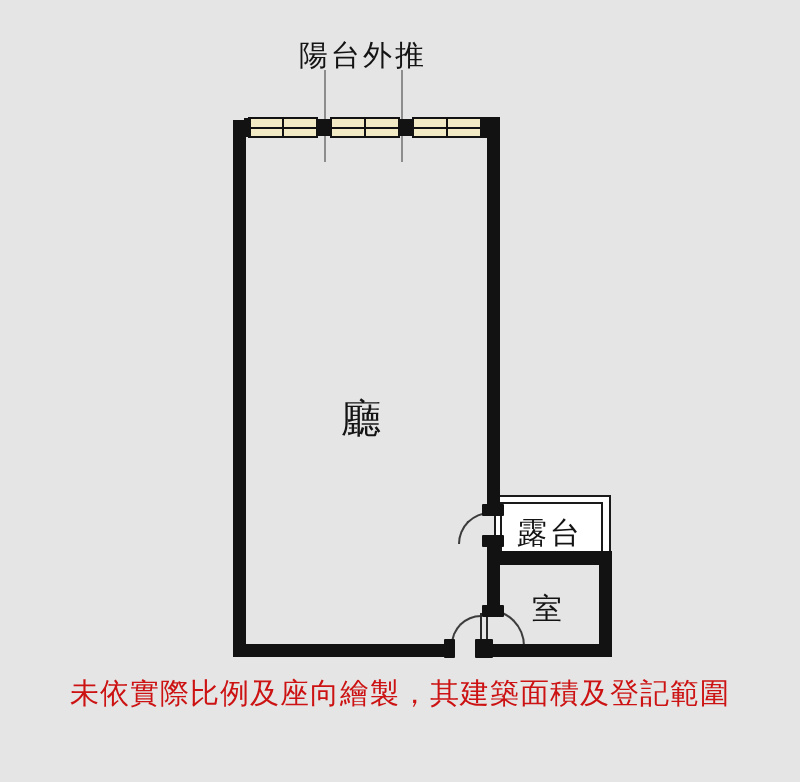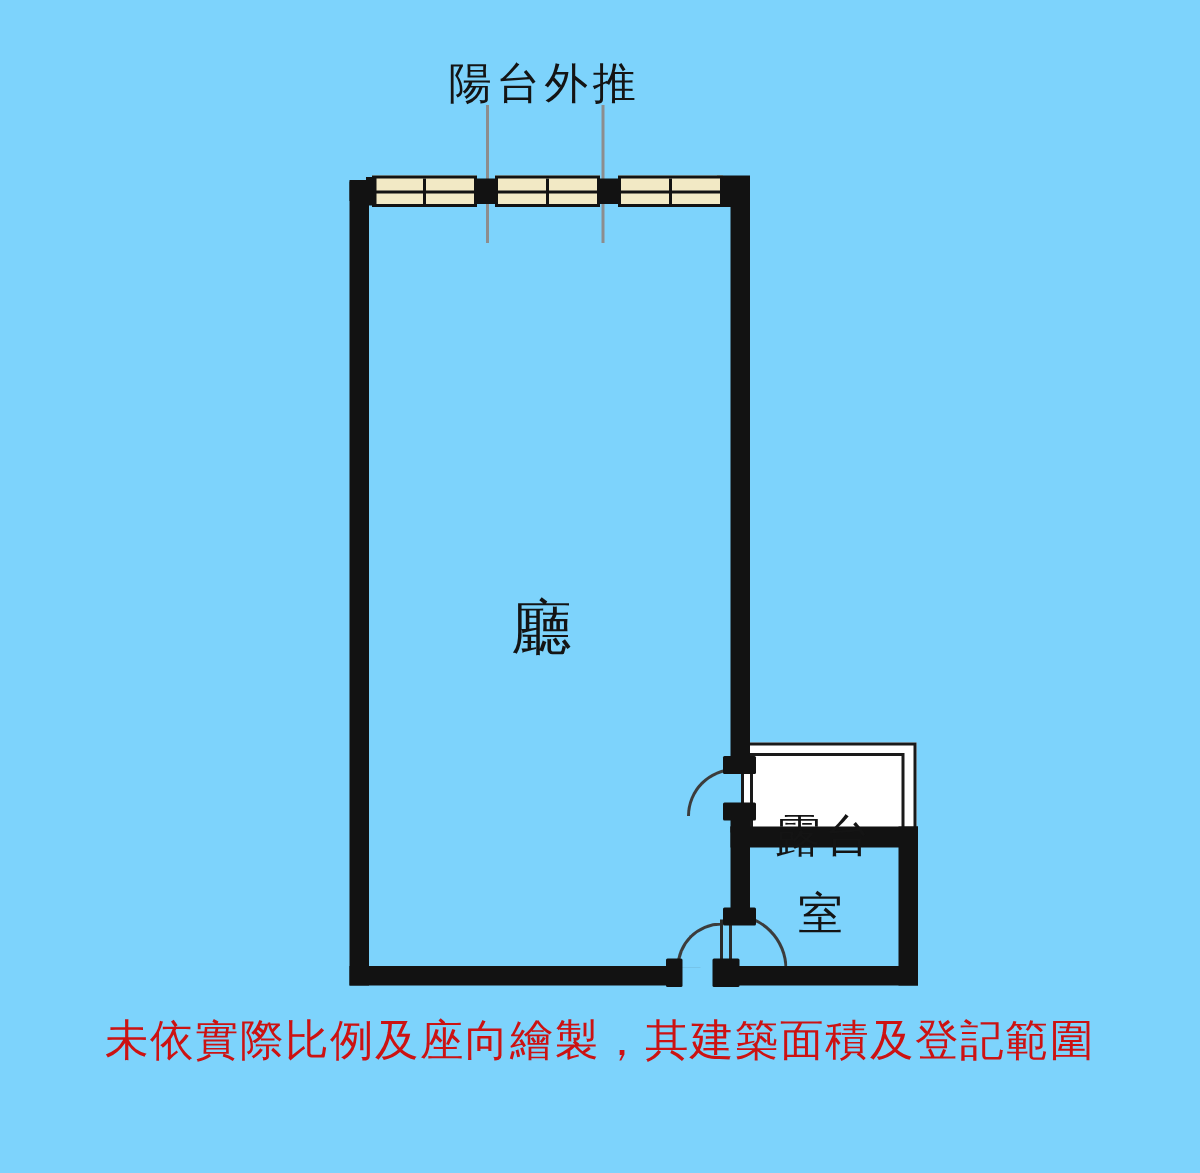--- a/index.html
+++ b/index.html
@@ -1,17 +1,17 @@
 <!DOCTYPE html>
 <html><head>
 <meta charset="utf-8">
 <style>
   html,body{margin:0;padding:0;background:#ffffff;}
   #canvas{
-    position:relative;width:800px;height:782px;background:#7dd3fc;overflow:hidden;
+    position:relative;width:800px;height:782px;background:#e5e5e5;overflow:hidden;
     font-family:"DejaVu Sans","Liberation Sans",sans-serif;
   }
   .abs{position:absolute;}
   .wall{position:absolute;background:#121212;z-index:3;}
   .stub{position:absolute;background:#121212;z-index:5;border-radius:1px;}
   .thinrect{position:absolute;border:2px solid #1a1a1a;background:#ffffff;z-index:1;box-sizing:border-box;}
   .win{position:absolute;background:#f2e9c5;border:2px solid #121212;box-sizing:border-box;z-index:4;}
   .win .vdiv{position:absolute;left:50%;top:0;width:2px;height:100%;background:#121212;margin-left:-1px;}
   .win .hdiv{position:absolute;top:50%;left:0;height:2px;width:100%;background:#121212;margin-top:-1px;}
   .winsep{position:absolute;background:#121212;z-index:4;}
@@ -76,20 +76,20 @@
 
   <div class="stub" style="left:444px;top:639px;width:11px;height:19px;"></div>
   <div class="stub" style="left:475px;top:639px;width:18px;height:19px;"></div>
   <div class="stub" style="left:482px;top:605px;width:22px;height:12px;"></div>
   <div class="leaf" style="left:480px;top:613px;height:33px;"></div>
   <div class="leaf" style="left:486px;top:611px;height:35px;"></div>
   <div class="arc nw" style="left:451px;top:615px;width:30px;height:30px;"></div>
   <div class="arc ne" style="left:488px;top:609px;width:37px;height:37px;"></div>
 
   <div class="room-label lbl-living abs" style="left:341px;top:391px;">廳</div>
-  <div class="room-label lbl-terrace abs" style="left:517px;top:537px;text-align:right;">露台</div>
+  <div class="room-label lbl-terrace abs" style="left:517px;top:513px;text-align:right;">露台</div>
   <div class="room-label lbl-room abs" style="left:532px;top:589px;">室</div>
 
   <div class="disclaimer">
     <div>未依實際比例及座向繪製，其建築面積及登記範圍</div>
   </div>
 
 </div>
 
 </body></html>

